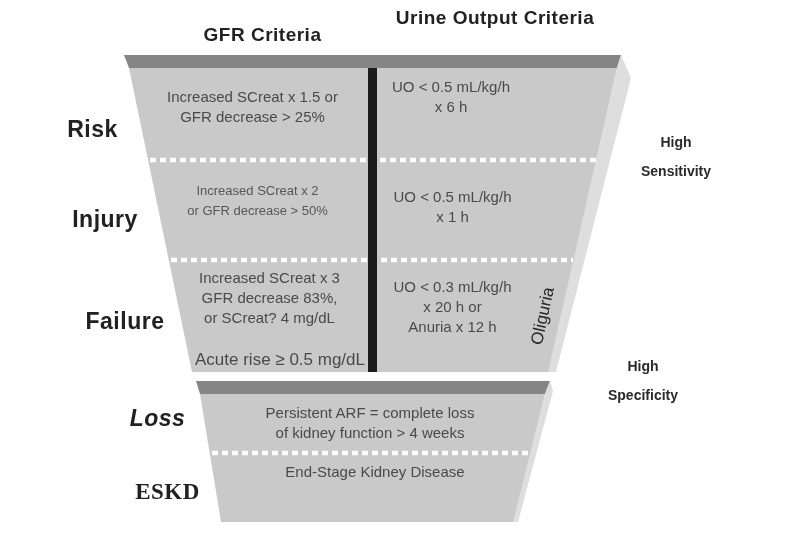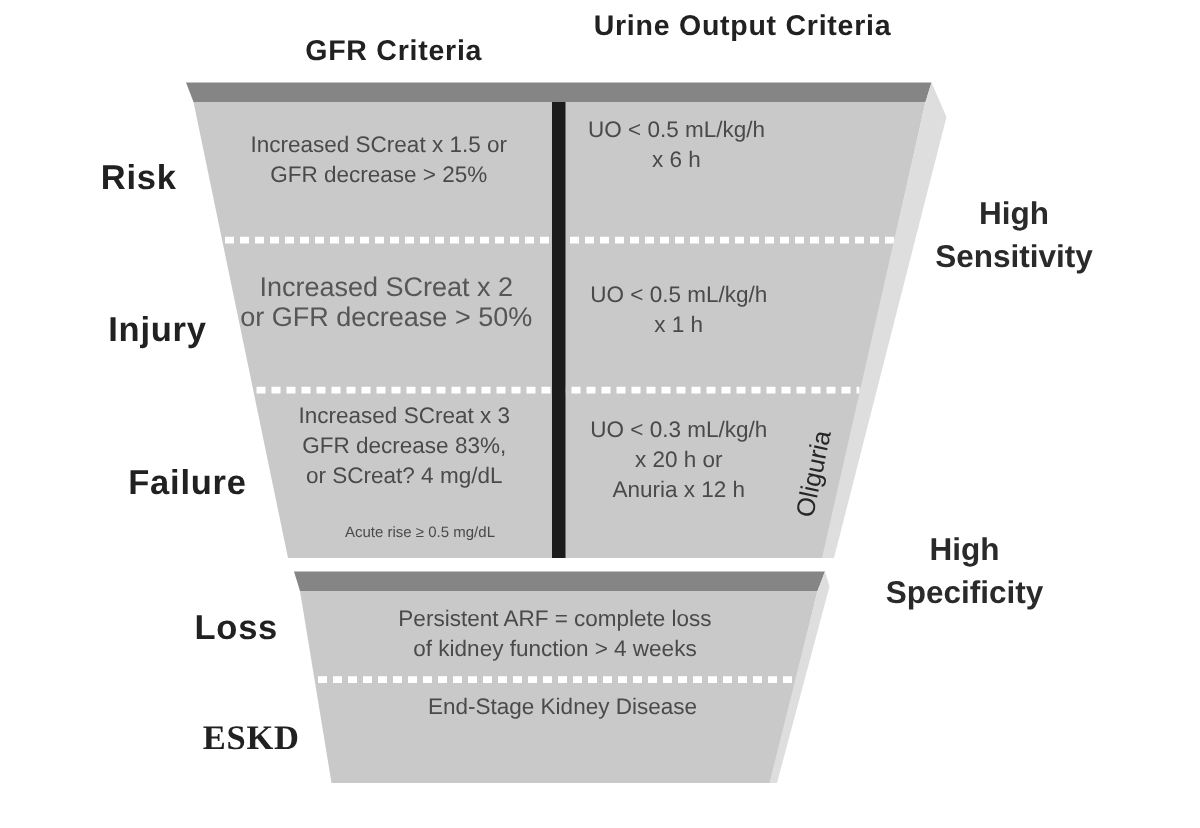--- a/index.html
+++ b/index.html
@@ -31,37 +31,37 @@
     color: #212121;
     letter-spacing: 0.5px;
   }
   .stage-label {
     font-size: 23px;
     font-weight: bold;
     color: #212121;
     letter-spacing: 0.5px;
   }
   .side-label {
-    font-size: 21px;
+    font-size: 14px;
     font-weight: bold;
     color: #2a2a2a;
     line-height: 29px;
   }
   .cell {
     font-size: 15px;
     line-height: 20px;
     color: #4a4a4a;
   }
   .cell-small {
-    font-size: 18px;
+    font-size: 13px;
     line-height: 20px;
     color: #565656;
   }
   .cell-note {
-    font-size: 10px;
+    font-size: 17px;
     color: #4a4a4a;
   }
   .oliguria {
     font-size: 17px;
     color: #262626;
     transform: rotate(-78deg);
     transform-origin: center center;
   }
 </style>
 </head>
@@ -84,24 +84,24 @@
     <polygon points="200,394 545,394 514,522 221,522" fill="#c9c9c9"></polygon>
     <line x1="212" y1="453" x2="529" y2="453" stroke="#ffffff" stroke-width="4.5" stroke-dasharray="6 4"></line>
 
     <polygon points="196,381 550,381 545,394 200,394" fill="#858585"></polygon>
     <polygon points="550,381 553,391 518,522 513,522 545,394" fill="#dedede"></polygon>
   </svg>
 
   <div class="txt col-header" style="left:175px; top:24px; width:175px;">GFR Criteria</div>
   <div class="txt col-header" style="left:370px; top:7px; width:250px;">Urine Output Criteria</div>
 
-  <div class="txt stage-label" style="left:50px; top:105px; width:85px;">Risk</div>
+  <div class="txt stage-label" style="left:50px; top:116px; width:85px;">Risk</div>
   <div class="txt stage-label" style="left:55px; top:206px; width:100px;">Injury</div>
   <div class="txt stage-label" style="left:70px; top:308px; width:110px;">Failure</div>
-  <div class="txt stage-label" style="left:110px; top:405px; width:95px;">Loss</div>
+  <div class="txt stage-label" style="left:110px; top:405px; width:95px;font-style:italic;">Loss</div>
   <div class="txt stage-label" style="left:115px; top:479px; width:105px;font-family:Liberation Serif, serif;">ESKD</div>
 
   <div class="txt side-label" style="left:610px; top:128px; width:132px;">
     <div>High</div>
     <div>Sensitivity</div>
   </div>
   <div class="txt side-label" style="left:577px; top:352px; width:132px;">
     <div>High</div>
     <div>Specificity</div>
   </div>

